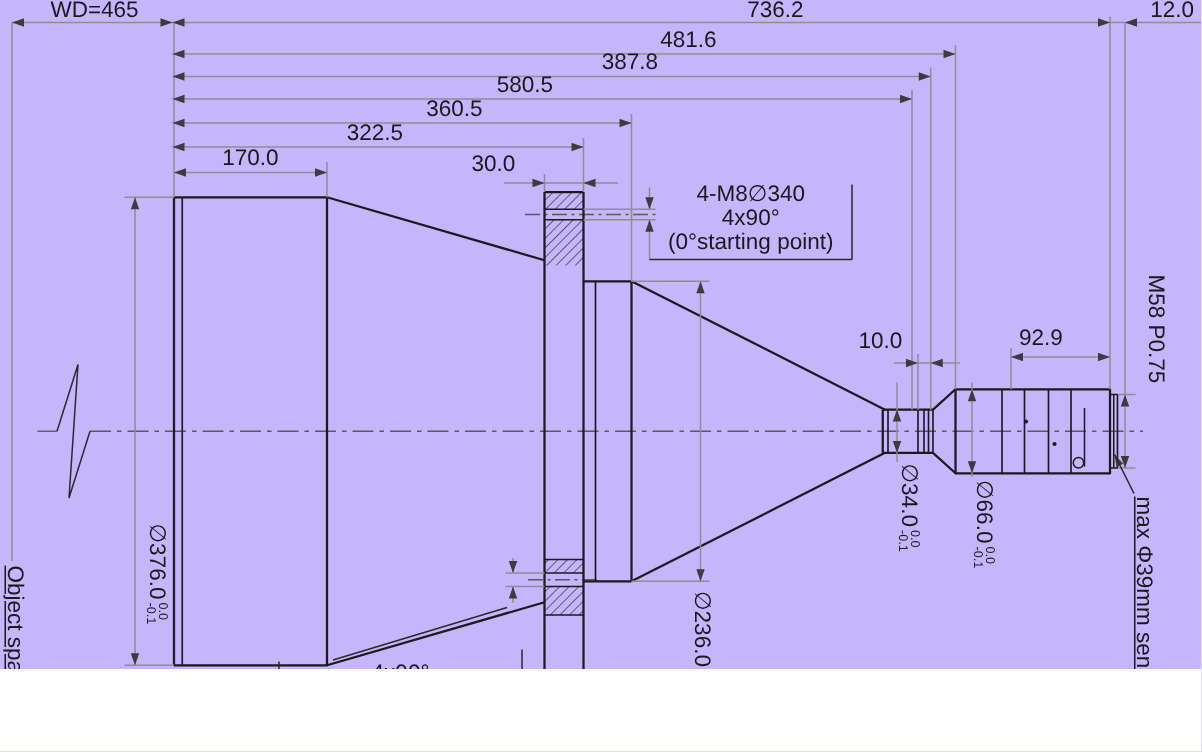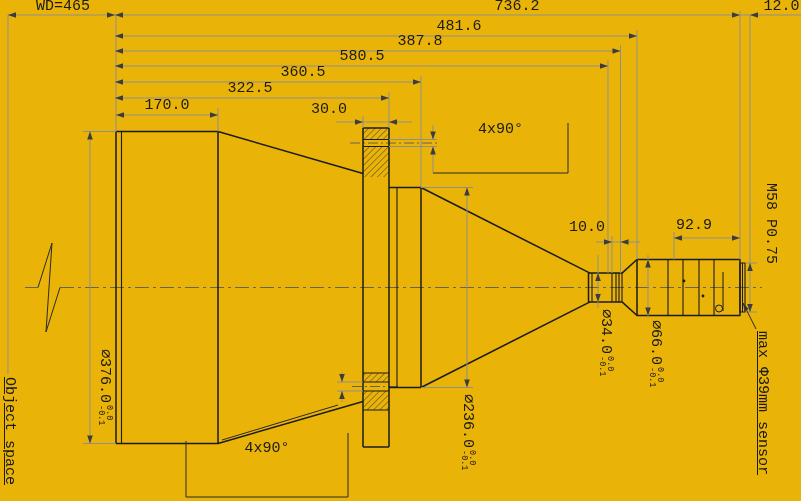--- a/index.html
+++ b/index.html
@@ -1,17 +1,17 @@
 <!DOCTYPE html>
 <html><head>
 <meta charset="utf-8">
 <style>
   html,body{margin:0;padding:0;background:#ffffff;}
-  #stage{position:relative;width:801px;height:501px;background:#eab308;overflow:hidden;
-         font-family:Liberation Mono, monospace;color:#1a1a1a;}
+  #stage{position:relative;width:801px;height:446px;background:#c4b5fd;overflow:hidden;
+         font-family:Liberation Sans, sans-serif;color:#1a1a1a;}
   #stage svg{position:absolute;left:0;top:0;}
   .hlabel{position:absolute;font-size:15px;line-height:14px;text-align:center;white-space:nowrap;color:#1a1a1a;}
   .vlabel{position:absolute;font-size:15px;line-height:15px;white-space:nowrap;
           transform:rotate(90deg);transform-origin:0 0;color:#1a1a1a;}
   .underlined{text-decoration:underline;}
   .tol{display:inline-block;vertical-align:-2px;margin-left:2px;}
   .tol i{display:block;font-style:normal;font-size:8.5px;line-height:8px;}
   .lblock{position:absolute;font-size:15px;line-height:18px;text-align:center;white-space:nowrap;color:#1a1a1a;}
 </style>
 </head>
@@ -200,30 +200,32 @@
 
     <line x1="756" y1="329" x2="743" y2="303"></line>
   </g>
 </svg>
 
 <div class="hlabel" style="left:25px;top:0px;width:76px">WD=465</div>
 <div class="hlabel" style="left:479px;top:0px;width:76px">736.2</div>
 <div class="hlabel" style="left:762px;top:0px;width:39px">12.0</div>
 <div class="hlabel" style="left:421px;top:20px;width:76px">481.6</div>
 <div class="hlabel" style="left:382px;top:35px;width:76px">387.8</div>
-<div class="hlabel" style="left:324px;top:50px;width:76px">580.5</div>
+<div class="hlabel" style="left:312px;top:50px;width:76px">580.5</div>
 <div class="hlabel" style="left:265px;top:66px;width:76px">360.5</div>
 <div class="hlabel" style="left:212px;top:82px;width:76px">322.5</div>
 <div class="hlabel" style="left:129px;top:99px;width:76px">170.0</div>
 <div class="hlabel" style="left:301px;top:103px;width:56px">30.0</div>
 <div class="hlabel" style="left:559px;top:221px;width:56px">10.0</div>
 <div class="hlabel" style="left:666px;top:219px;width:56px">92.9</div>
 
 <div class="lblock" style="left:433px;top:122px;width:135px">
+  <div style="line-height:16px">4-M8∅340</div>
   <div style="line-height:15px">4x90°</div>
+  <div style="line-height:17px">(0°starting point)</div>
 </div>
 <div class="lblock" style="left:187px;top:440px;width:160px">
   <div style="line-height:17px">4x90°</div>
 </div>
 
 <div class="vlabel" style="left:113px;top:349px">
   <span>∅376.0</span><span class="tol"><i>0.0</i><i>-0.1</i></span>
 </div>
 <div class="vlabel" style="left:476px;top:394px">
   <span>∅236.0</span><span class="tol"><i>0.0</i><i>-0.1</i></span>

